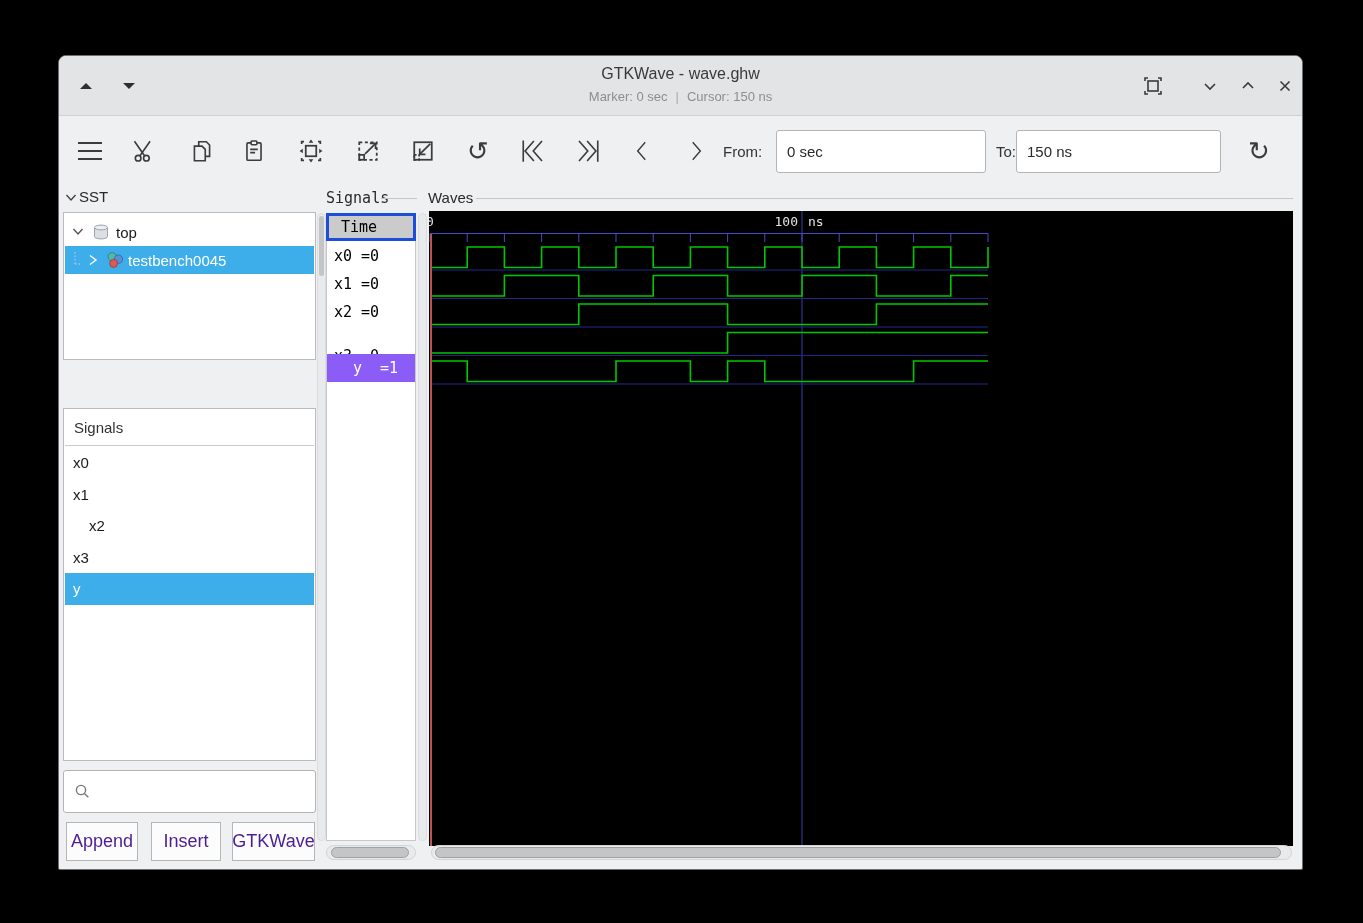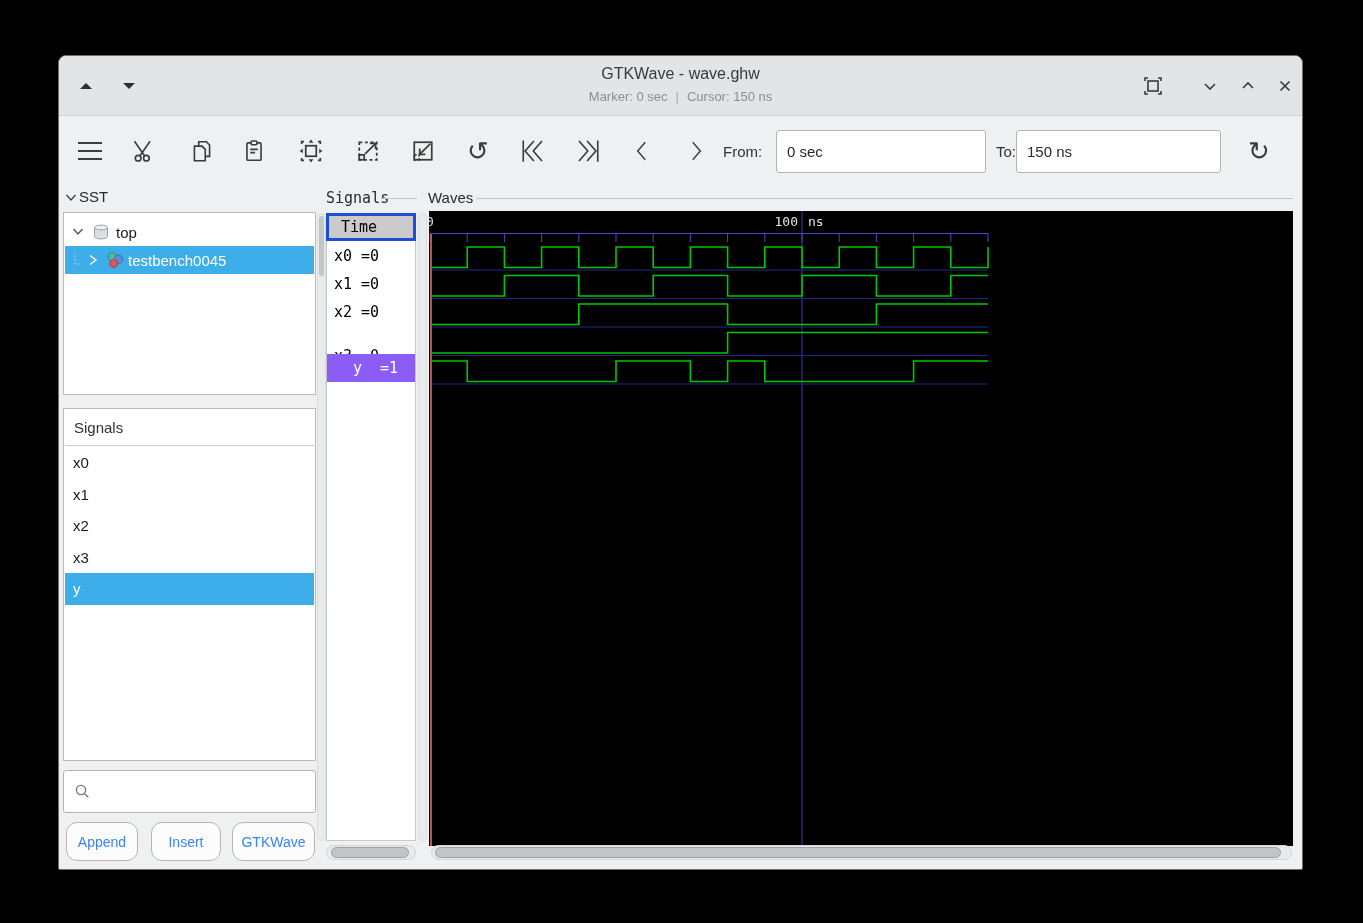--- a/index.html
+++ b/index.html
@@ -39,21 +39,21 @@
   .tree-row.sel { background:#3daee9; color:#fff; }
   .list-hdr { position:absolute; left:1px; right:1px; top:1px; height:36px;
     border-bottom:1px solid #c9cbcd; display:flex; align-items:center;
     padding-left:9px; font-size:15px; color:#333; }
   .list-row { position:absolute; left:1px; right:1px; height:31.5px; display:flex;
     align-items:center; padding-left:8px; font-size:15px; color:#1a1a1a; }
   .list-row.sel { background:#3daee9; color:#fff; }
   .search { position:absolute; background:#fff; border:1px solid #b4b4b4; border-radius:3px;
     display:flex; align-items:center; padding-left:10px; }
   .btn { position:absolute; height:39px; background:#fcfcfc; border:1px solid #b6b6b6;
-    border-radius:11px; font-size:14px; color:#3b82f6; display:flex; align-items:center;
+    border-radius:0; font-size:18px; color:#4c1d95; display:flex; align-items:center;
     justify-content:center; }
   
   .mono { font-family:"DejaVu Sans Mono", monospace; }
   .sig-hdr { position:absolute; background:#cbcbcb; border:3px solid #1d4ed8;
     font-size:15px; color:#000; display:flex; align-items:center; padding-left:12px; }
   .sig-row { position:absolute; height:28px; display:flex; align-items:center;
     padding-left:7px; font-size:15px; color:#000; background:#fff; }
   .sig-row.sel { background:#8b5cf6; color:#fff; padding-left:26px; }
   
   .wave-canvas { position:absolute; background:#000; }
@@ -191,21 +191,21 @@
     <div class="tool-btn glyph-btn" style="left:1179px">
       <span>↻</span>
     </div>
   </div>
 
   <div class="frame-label" style="left:20px;top:132px">SST</div>
   <svg style="position:absolute;left:6px;top:137px" width="12" height="10">
         <path d="M1.5 2 L6 7 L10.5 2" stroke="#444" fill="none" stroke-width="1.4"></path>
       </svg>
 
-  <div class="box" style="left:4px;top:156px;width:253px;height:183px">
+  <div class="box" style="left:4px;top:156px;width:253px;height:148px">
     <div class="tree-row" style="top:5px">
       <svg style="margin-left:7px" width="12" height="10">
             <path d="M1.5 2 L6 7 L10.5 2" stroke="#555" fill="none" stroke-width="1.4"></path>
           </svg>
       <svg style="margin-left:8px" width="18" height="18" viewBox="0 0 18 18">
         <path d="M2.5 4.5 v9 a6.5 2.4 0 0 0 13 0 v-9" fill="#dcdfe3" stroke="#9aa2aa" stroke-width="1"></path>
         <ellipse cx="9" cy="4.5" rx="6.5" ry="2.4" fill="#eceef0" stroke="#9aa2aa" stroke-width="1"></ellipse>
       </svg>
       <span style="margin-left:6px">top</span>
     </div>
@@ -223,21 +223,21 @@
       </svg>
       <span style="margin-left:4px">testbench0045</span>
     </div>
   </div>
 
   <div class="box" style="left:4px;top:352px;width:253px;height:353px">
     <div class="list-hdr">Signals</div>
     <div id="browser-rows">
           <div class="list-row" style="top: 38px;">x0</div>
           <div class="list-row" style="top: 69.5px;">x1</div>
-          <div class="list-row" style="top: 101px;">x2</div>
+          <div class="list-row" style="top: 101px; margin-left: 16px;">x2</div>
           <div class="list-row" style="top: 132.5px;">x3</div>
           <div class="list-row sel" style="top: 164px;">y</div>
         </div>
   </div>
 
   <div class="search" style="left:4px;top:714px;width:253px;height:43px">
     <svg width="17" height="17" viewBox="0 0 17 17">
       <circle cx="7" cy="7" r="4.6" stroke="#777" fill="none" stroke-width="1.4"></circle>
       <path d="M10.4 10.4 L14.3 14.3" stroke="#777" stroke-width="1.4"></path>
     </svg>

